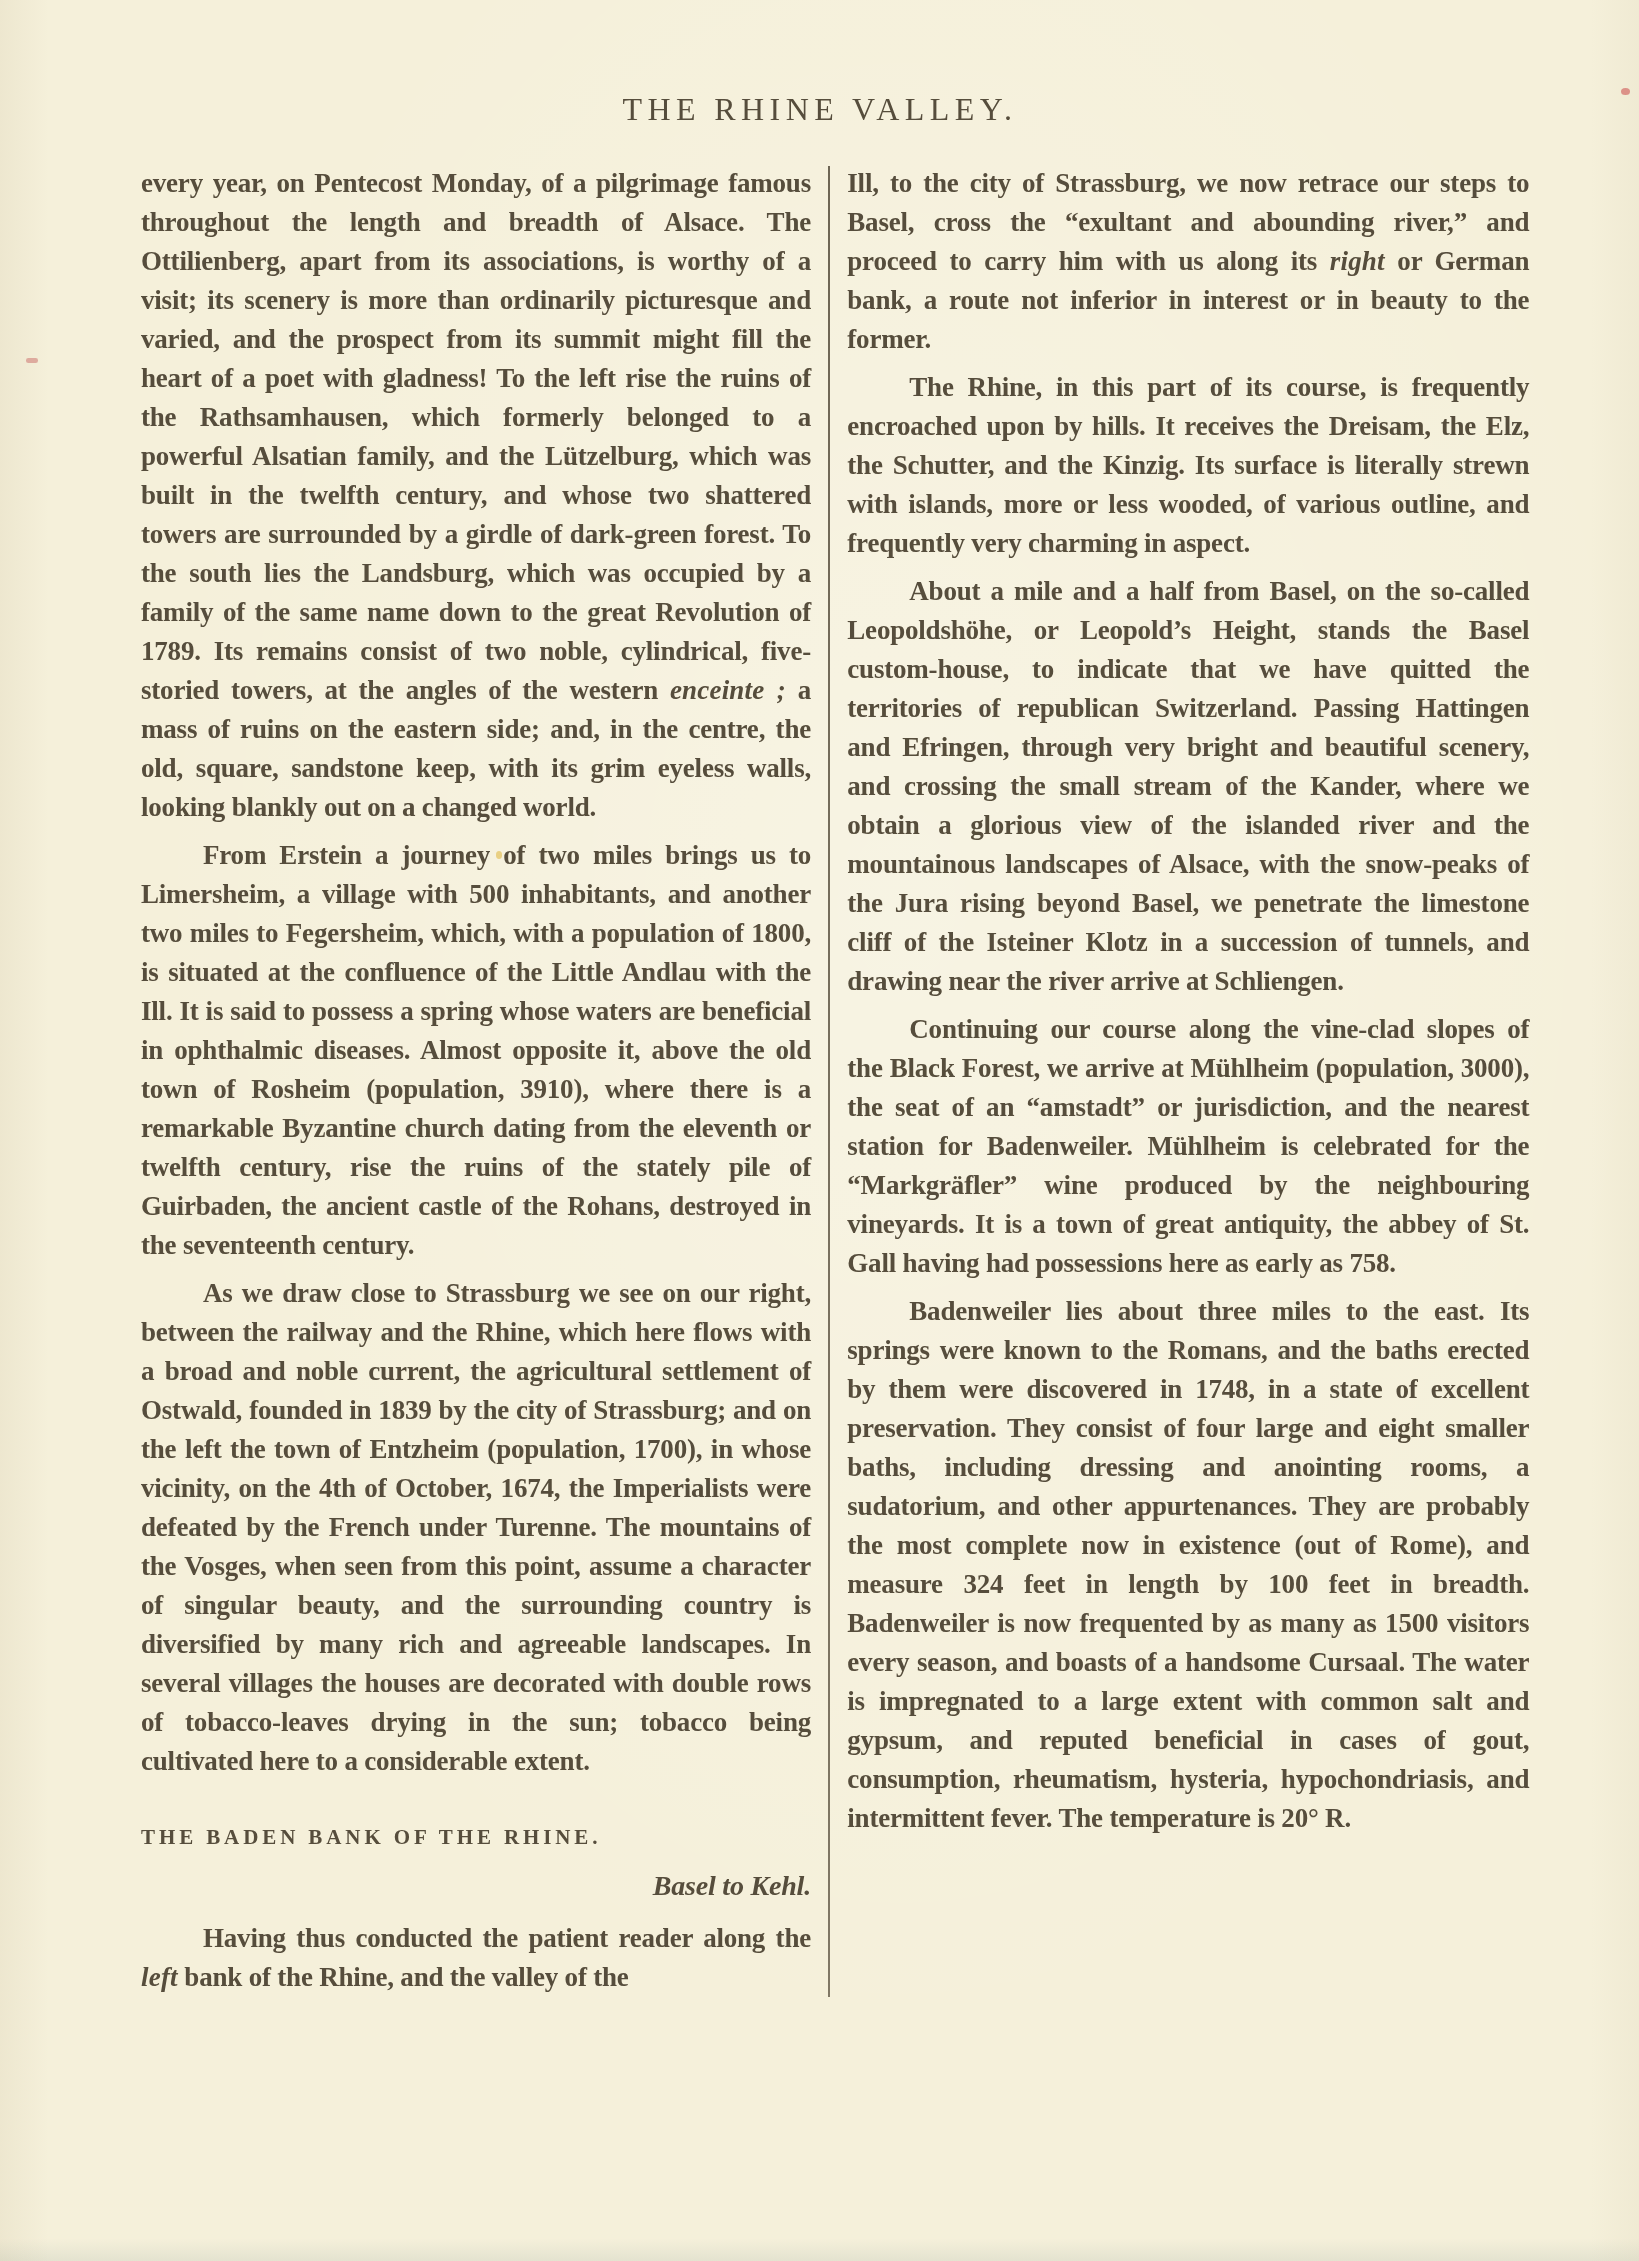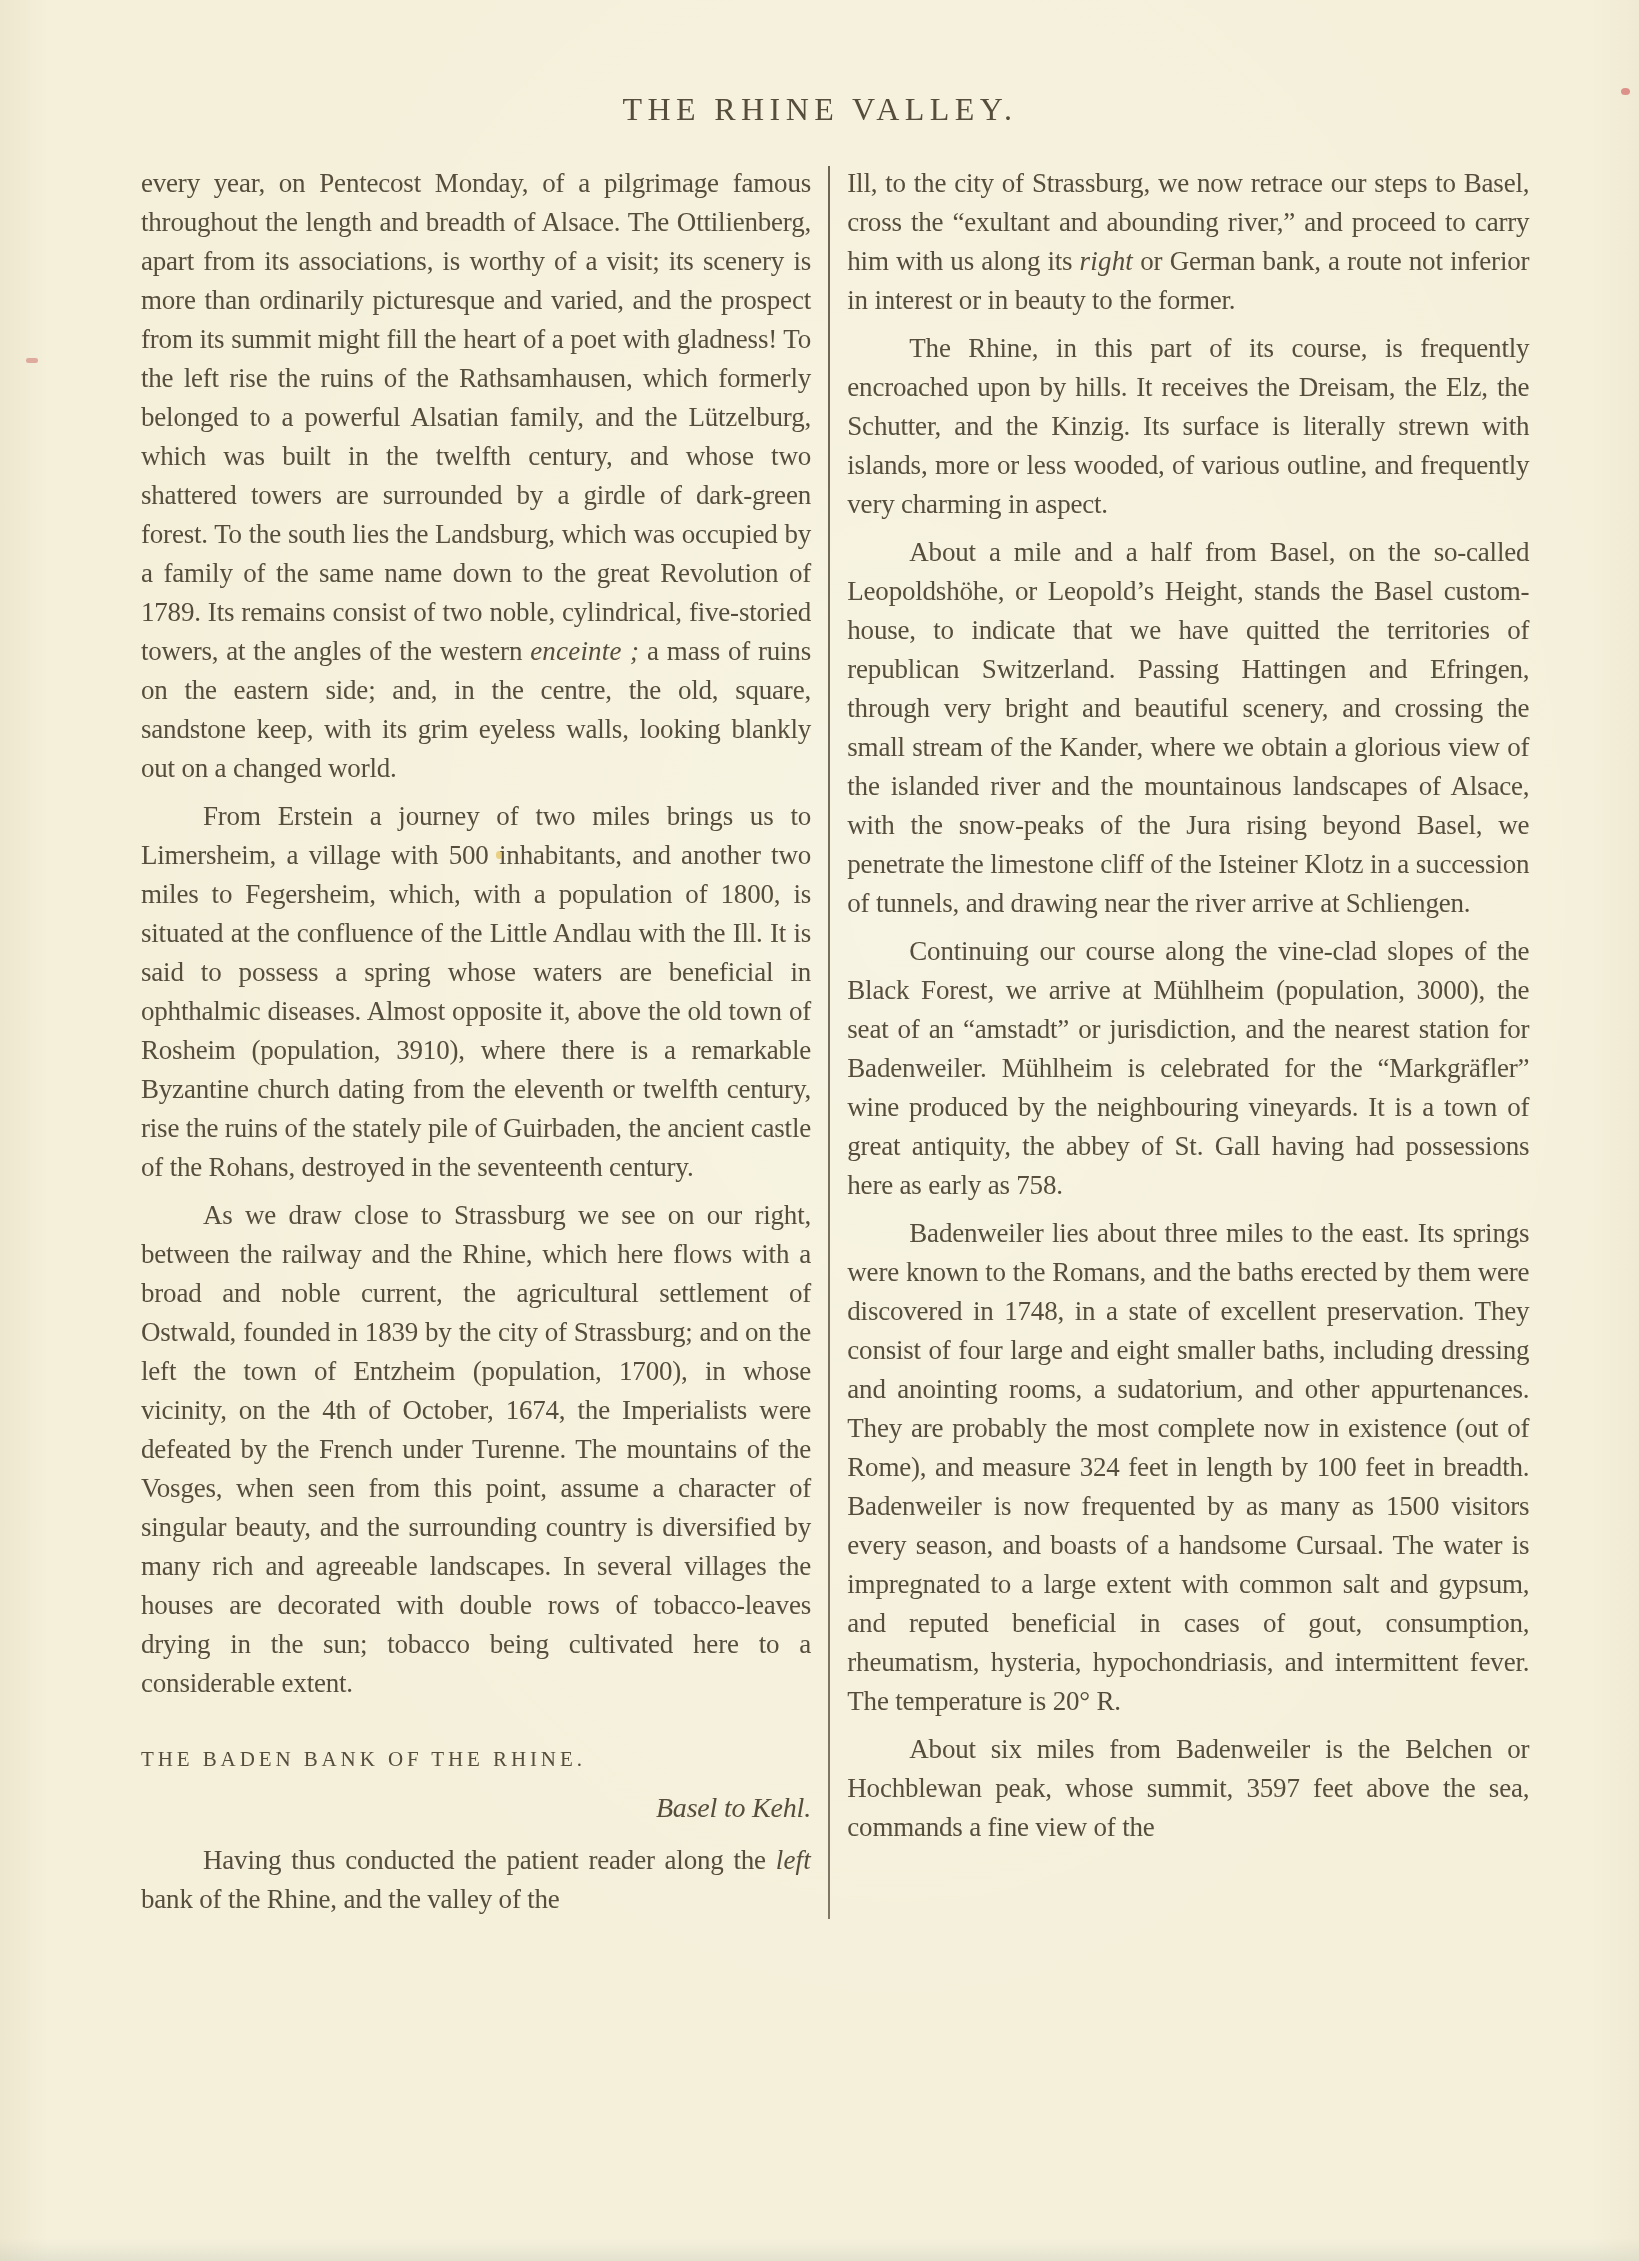--- a/index.html
+++ b/index.html
@@ -36,20 +36,21 @@
     text-align: center;
     font-size: 32px;
     letter-spacing: 5.4px;
     color: var(--ink);
   }
   .columns {
     position: absolute;
     top: 164px;
     left: 141px;
     display: flex;
+    font-weight: bold;
   }
   .col {
     font-size: 27px;
     line-height: 39px;
     text-align: justify;
     letter-spacing: -0.2px;
   }
   .col-left { width: 670px; }
   .col-right { width: 682px; }
   .divider {
@@ -132,21 +133,20 @@
         <div class="section-subheading">Basel to Kehl.</div>
         <p class="para indent"><span>Having thus conducted the patient reader along the </span><i>left</i><span> bank of the Rhine, and the valley of the</span></p>
       </div>
     <div class="divider"></div>
     <div class="col col-right" id="col-right">
         <p class="para"><span>Ill, to the city of Strassburg, we now retrace our steps to Basel, cross the “exultant and abounding river,” and proceed to carry him with us along its </span><i>right</i><span> or German bank, a route not inferior in interest or in beauty to the former.</span></p>
         <p class="para indent"><span>The Rhine, in this part of its course, is frequently encroached upon by hills. It receives the Dreisam, the Elz, the Schutter, and the Kinzig. Its surface is literally strewn with islands, more or less wooded, of various outline, and frequently very charming in aspect.</span></p>
         <p class="para indent"><span>About a mile and a half from Basel, on the so-called Leopoldshöhe, or Leopold’s Height, stands the Basel custom-house, to indicate that we have quitted the territories of republican Switzerland. Passing Hattingen and Efringen, through very bright and beautiful scenery, and crossing the small stream of the Kander, where we obtain a glorious view of the islanded river and the mountainous landscapes of Alsace, with the snow-peaks of the Jura rising beyond Basel, we penetrate the limestone cliff of the Isteiner Klotz in a succession of tunnels, and drawing near the river arrive at Schliengen.</span></p>
         <p class="para indent"><span>Continuing our course along the vine-clad slopes of the Black Forest, we arrive at Mühlheim (population, 3000), the seat of an “amstadt” or jurisdiction, and the nearest station for Badenweiler. Mühlheim is celebrated for the “Markgräfler” wine produced by the neighbouring vineyards. It is a town of great antiquity, the abbey of St. Gall having had possessions here as early as 758.</span></p>
         <p class="para indent"><span>Badenweiler lies about three miles to the east. Its springs were known to the Romans, and the baths erected by them were discovered in 1748, in a state of excellent preservation. They consist of four large and eight smaller baths, including dressing and anointing rooms, a sudatorium, and other appurtenances. They are probably the most complete now in existence (out of Rome), and measure 324 feet in length by 100 feet in breadth. Badenweiler is now frequented by as many as 1500 visitors every season, and boasts of a handsome Cursaal. The water is impregnated to a large extent with common salt and gypsum, and reputed beneficial in cases of gout, consumption, rheumatism, hysteria, hypochondriasis, and intermittent fever. The temperature is 20° R.</span></p>
-        <p class="para indent"><span>About six miles from Badenweiler is the Belchen or Hochblewan peak, whose summit, 3597 feet above the sea, commands a fine view of the</span></p>
       </div>
   </div>
 
 
   <div class="speck-red-top"></div>
   <div class="speck-red-left"></div>
   <div class="speck-yellow"></div>
 </div>
 
 

